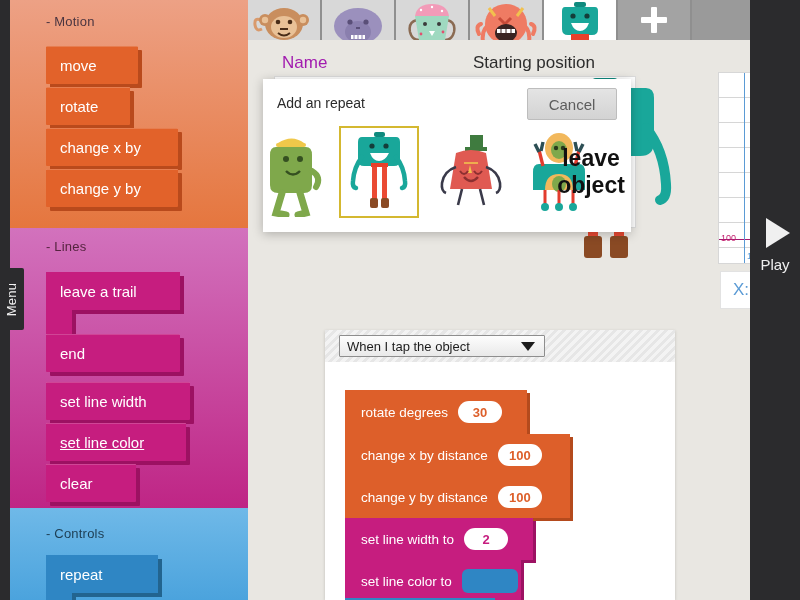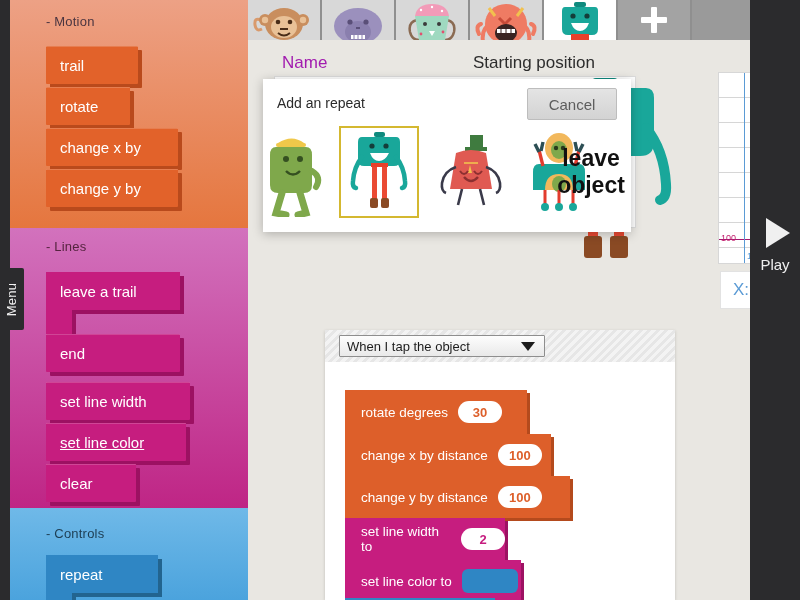--- a/index.html
+++ b/index.html
@@ -141,21 +141,21 @@
 </head>
 <body>
 
 <div id="palette">
 
   <div class="pal-section motion">
     <div class="pal-title" style="top:14px">- Motion</div>
 
     <div class="blk orange" style="left:36px;top:46px;width:92px;height:38px;">
       <div class="topglow"></div>
-      <span>trail</span>
+      <span>move</span>
     </div>
 
     <div class="blk orange" style="left:36px;top:87px;width:84px;height:38px;">
       <div class="topglow"></div>
       <span>rotate</span>
     </div>
 
     <div class="blk orange" style="left:36px;top:128px;width:132px;height:38px;">
       <div class="topglow"></div>
       <span>change x by</span>
@@ -353,31 +353,31 @@
       <span class="lbl">When I tap the object</span>
       <span class="caret"></span>
     </div>
   </div>
 
   <div class="sblk orange" style="left:20px;top:60px;width:182px;height:44px;">
     <span>rotate degrees</span>
     <span class="slot">30</span>
   </div>
 
-  <div class="sblk orange" style="left:20px;top:104px;width:206px;height:42px;">
+  <div class="sblk orange" style="left:20px;top:104px;width:225px;height:42px;">
     <span>change x by distance</span>
     <span class="slot">100</span>
   </div>
 
   <div class="sblk orange" style="left:20px;top:146px;width:225px;height:42px;">
     <span>change y by distance</span>
     <span class="slot">100</span>
   </div>
 
-  <div class="sblk pink" style="left:20px;top:188px;width:160px;height:42px;">
+  <div class="sblk pink" style="left:20px;top:188px;width:188px;height:42px;">
     <span>set line width to</span>
     <span class="slot">2</span>
   </div>
 
   <div class="sblk pink" style="left:20px;top:230px;width:176px;height:42px;">
     <span>set line color to</span>
     <span class="swatch" style="background: rgb(47, 134, 196);"></span>
   </div>
 
   <div class="sblk blue" style="left:20px;top:268px;width:150px;height:14px;"></div>

